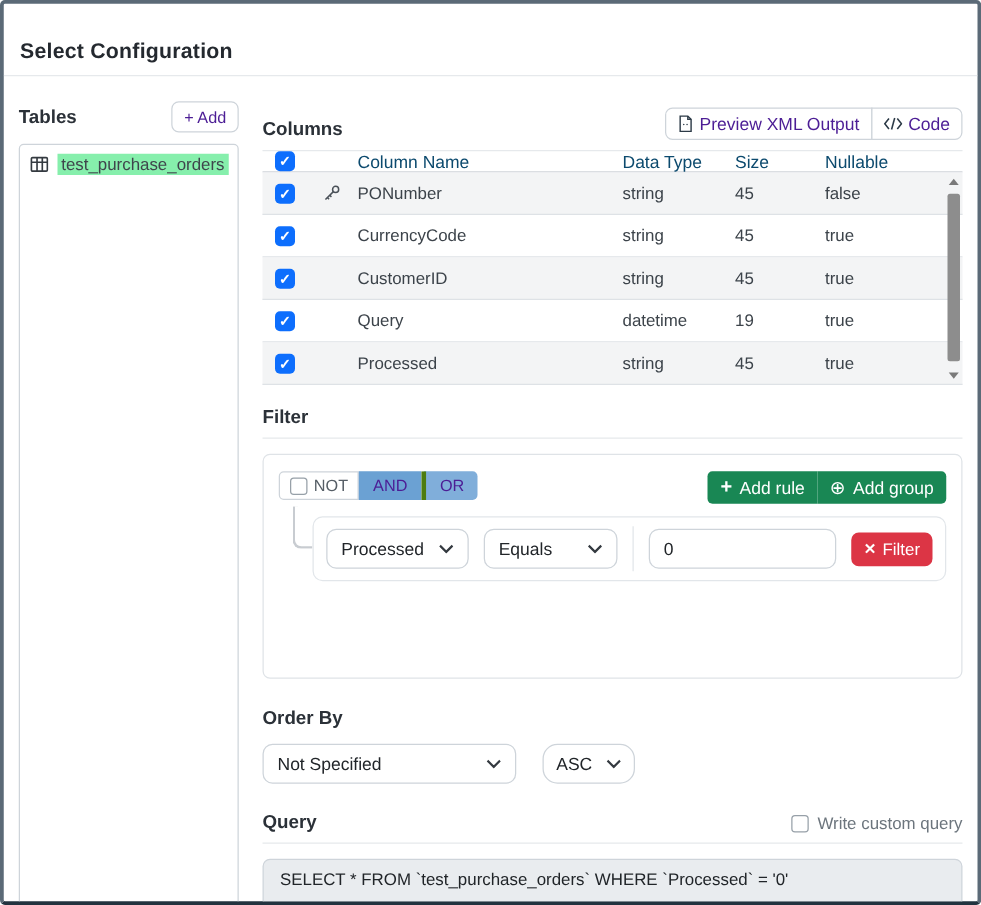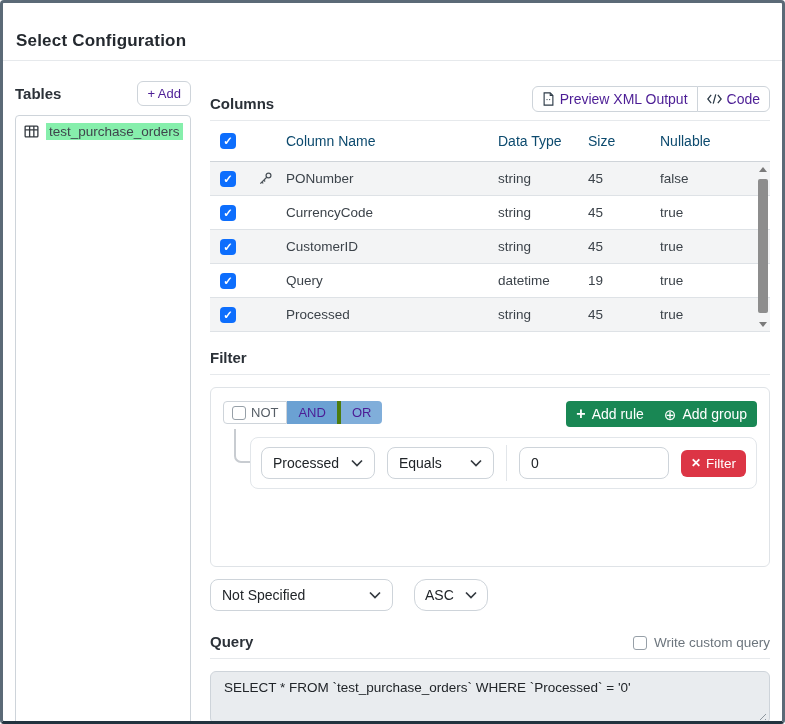--- a/index.html
+++ b/index.html
@@ -93,21 +93,21 @@
   .v-div { width: 1px; align-self: stretch; background: #e2e6ea; margin: -2px 0; }
   .text-input { width: 150px; border: 1px solid #ced4da; border-radius: 8px; padding: 7px 11px;
     font-size: 14px; color: #212529; font-family: inherit; }
   .btn-red { background: #dc3545; color: #fff; border: none; border-radius: 6px; font-family: inherit;
     font-size: 13.5px; padding: 6px 10px; display: flex; align-items: center; gap: 5px; cursor: pointer; margin-left: auto; }
   .x-glyph { font-size: 12px; font-weight: 700; }
 
   
   .orderby-label { margin-top: 23px; }
   .orderby-row { display: flex; gap: 21px; margin-top: 12px; }
-  .sel-order { width: 183px; }
+  .sel-order { width: 203px; }
   .sel-dir { width: 74px; padding: 7px 10px; border-radius: 12px; }
 
   
   .query-head { display: flex; justify-content: space-between; align-items: flex-end; margin-top: 22px; }
   .custom-q { display: flex; align-items: center; gap: 7px; font-size: 13.5px; color: #6c757d; cursor: pointer; }
   .query-box { position: relative; margin-top: 12px; background: #e9ecef; border: 1px solid #ced4da; border-radius: 6px;
     min-height: 53px; padding: 8px 13px; font-size: 13.5px; color: #212529; }
   .query-box::after { content: ""; position: absolute; right: 3px; bottom: 3px; width: 10px; height: 10px;
     background: repeating-linear-gradient(135deg, transparent 0 2.5px, #8e979e 2.5px 3.5px);
     clip-path: polygon(100% 0, 100% 100%, 0 100%); }
@@ -276,20 +276,21 @@
           <span class="v-div"></span>
           <input class="text-input" type="text" value="0" style="">
           <button class="btn-red">
             <span class="x-glyph">✕</span>
             <span>Filter</span>
           </button>
         </div>
       </div>
     </div>
 
+    <span class="section-label orderby-label">Order By</span>
     <div class="orderby-row">
       <div class="select sel-order">
         <span>Not Specified</span>
         <svg class="chev" width="12" height="8" viewBox="0 0 12 8" fill="none" stroke="currentColor" stroke-width="1.7">
             <path d="M1 1.5 L6 6.5 L11 1.5"></path>
           </svg>
       </div>
       <div class="select sel-dir">
         <span>ASC</span>
         <svg class="chev" width="12" height="8" viewBox="0 0 12 8" fill="none" stroke="currentColor" stroke-width="1.7">

